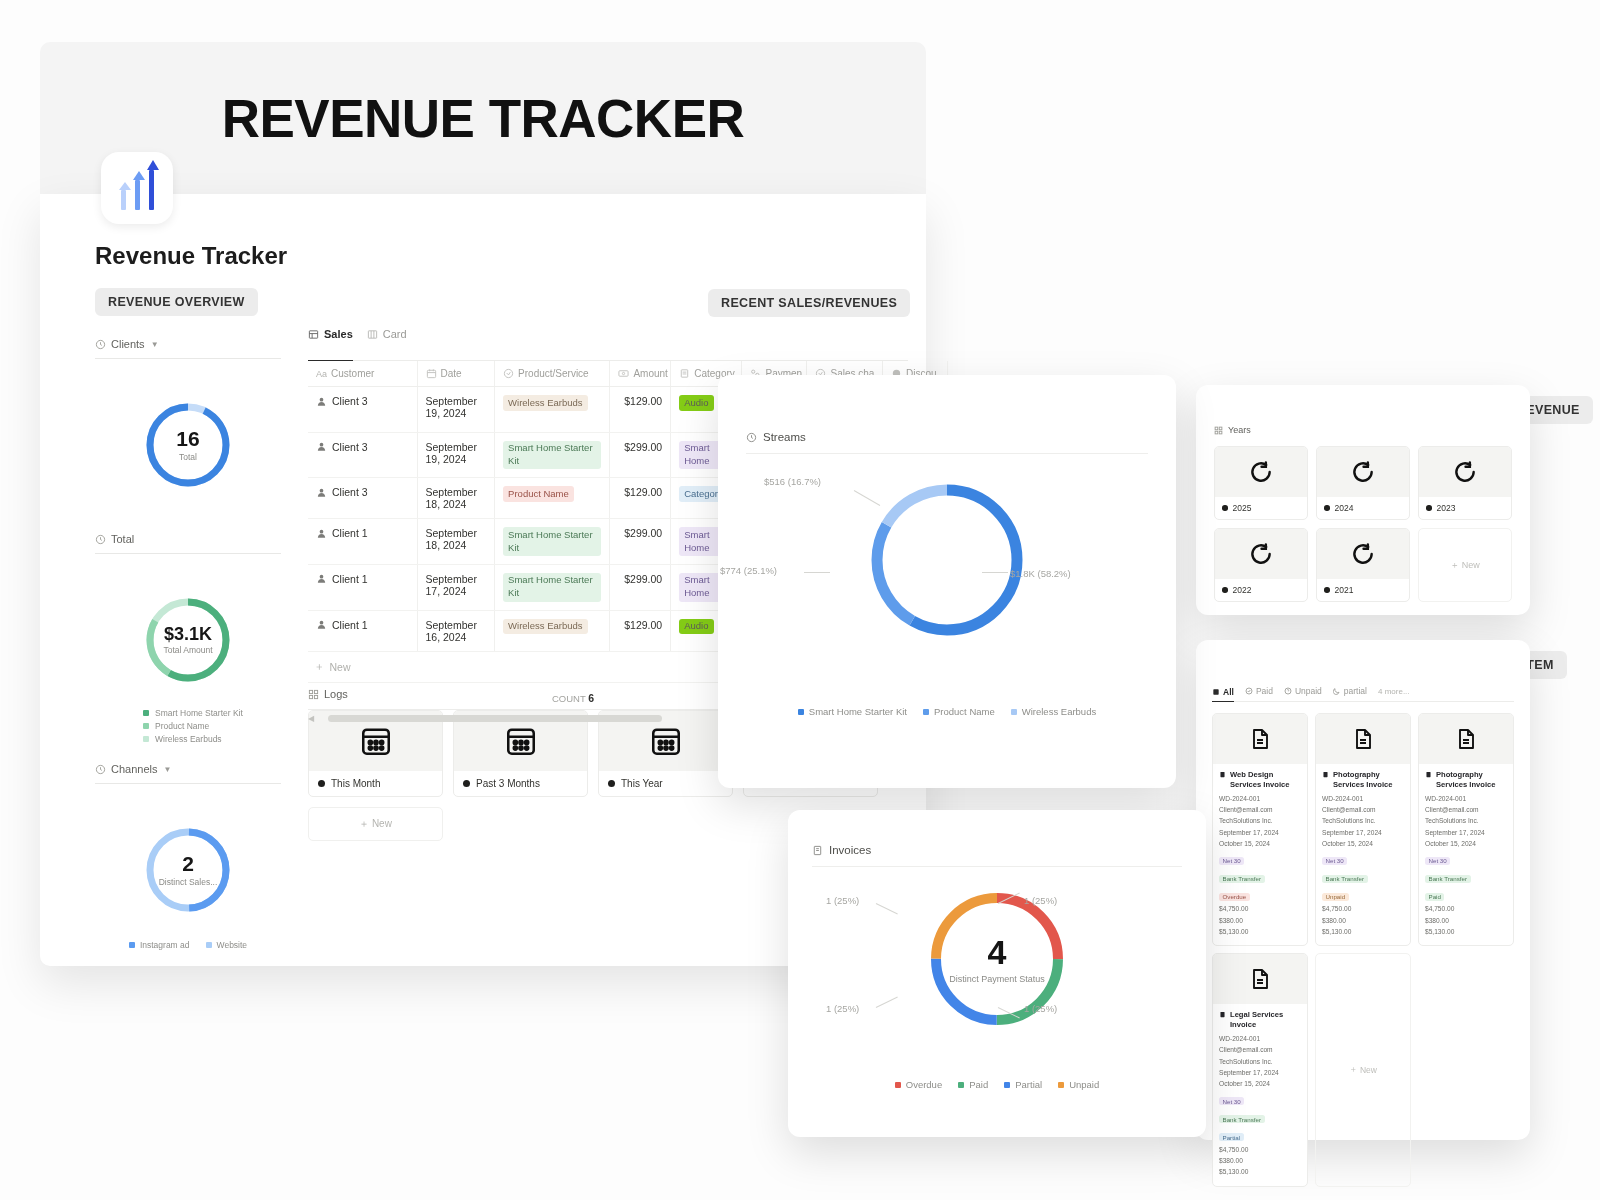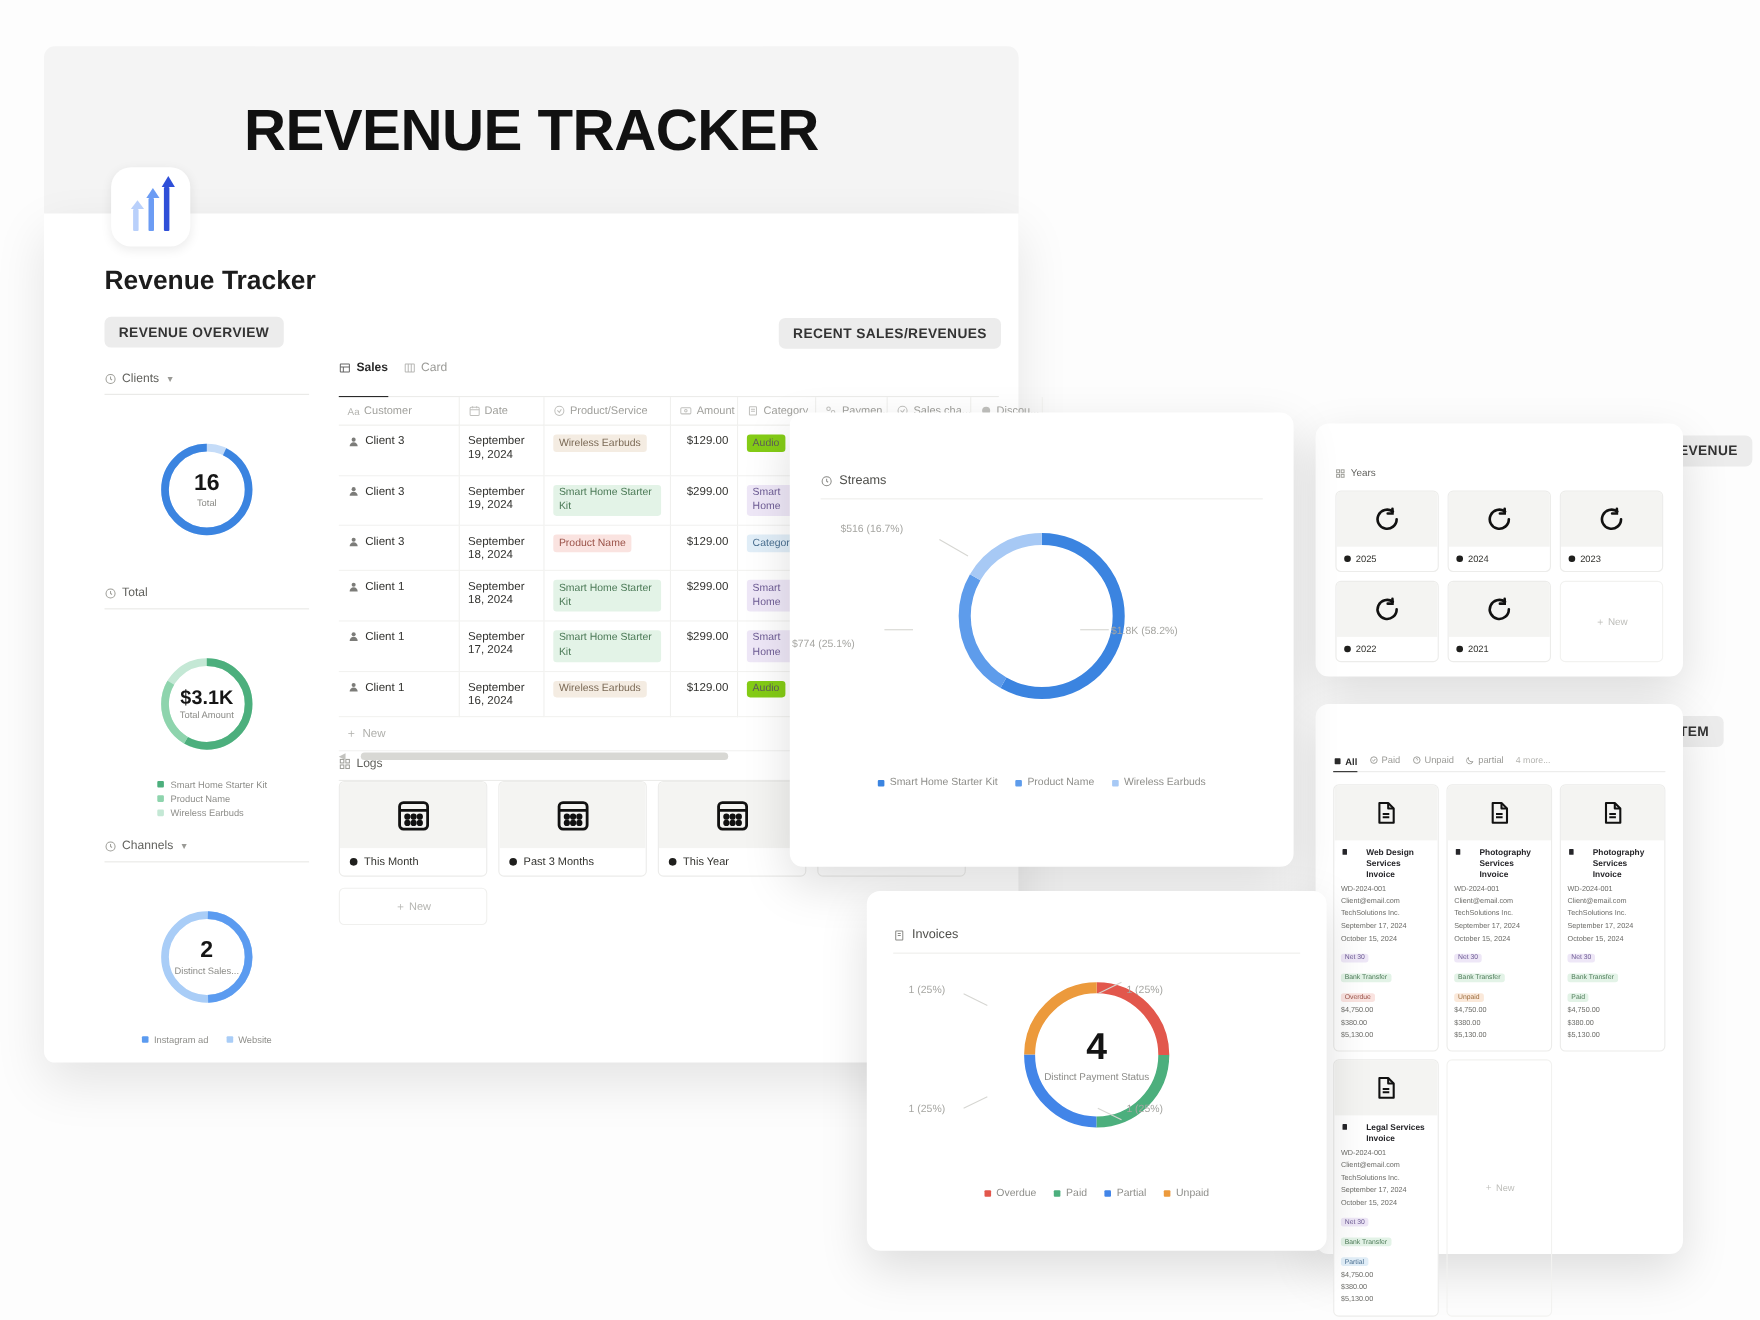--- a/index.html
+++ b/index.html
@@ -184,21 +184,21 @@
 
   
   .inv-tabs { display: flex; align-items: center; gap: 11px; border-bottom: 1px solid #ececea; padding-bottom: 5px; }
   .inv-tab { display: flex; align-items: center; gap: 3px; font-size: 8.5px; color: #9b9b97; }
   .inv-tab.active { color: #2a2a2a; font-weight: 600; border-bottom: 1.4px solid #2a2a2a; padding-bottom: 4px; margin-bottom: -6px; }
   .inv-more { font-size: 8px; color: #b4b4b0; }
   .inv-grid { display: grid; grid-template-columns: repeat(3, 1fr); gap: 7px; margin-top: 11px; }
   .inv-card { background: #fff; border: 1px solid #ececea; border-radius: 5px; overflow: hidden; }
   .inv-card .thumb { height: 50px; background: #f4f4f2; display: flex; align-items: center; justify-content: center; }
   .inv-card .body { padding: 6px 6px 8px; }
-  .inv-card .iname { display: flex; align-items: flex-start; gap: 16px; font-size: 7.6px; font-weight: 700; color: #26262a; line-height: 1.3; margin-bottom: 3px; }
+  .inv-card .iname { display: flex; align-items: flex-start; gap: 4px; font-size: 7.6px; font-weight: 700; color: #26262a; line-height: 1.3; margin-bottom: 3px; }
   .inv-card .line { font-size: 6.6px; color: #6d6d69; line-height: 1.72; }
   .inv-card .tag { display: inline-block; padding: 0.5px 3.5px; border-radius: 2.5px; font-size: 6.2px; margin: 1px 0; }
   .t-pur { background: #eee7f7; color: #6d5b94; }
   .t-grn { background: #e3f3e7; color: #4c7a57; }
   .t-red { background: #fae3e0; color: #9a5248; }
   .t-org { background: #fbe9da; color: #9a6b3c; }
   .t-blu { background: #e1eef8; color: #4a6f90; }
   .t-paid { background: #e3f3e7; color: #4c7a57; }
   .inv-new { border: 1px solid #f2f2f0; border-radius: 5px; display: flex; align-items: center; justify-content: center; font-size: 8.5px; color: #bebeba; min-height: 120px; }
 </style>
@@ -527,20 +527,30 @@
             <td class="c-chan"></td>
             <td class="c-disc"></td>
           </tr>
         </tbody>
     </table>
 
     <div class="newrow">
       <span>＋</span>
       <span>New</span>
     </div>
+    <div class="aggrow">
+      <div class="agg1">
+        <span>COUNT</span>
+        <b>6</b>
+      </div>
+      <div class="agg2">
+        <span>SUM</span>
+        <b>$1,284.00</b>
+      </div>
+    </div>
     <div class="hscroll-track">
       <span class="ar">◀</span>
       <div class="hscroll"></div>
     </div>
   </div>
 
   <div class="logs">
     <div class="logs-head">
       <svg class="ic" viewBox="0 0 24 24" fill="none" stroke="#77776f" stroke-width="2">
           <rect x="3" y="3" width="7" height="7"></rect>
@@ -639,21 +649,21 @@
       <div style="position:relative;height:210px;margin-top:26px">
         <div class="bigdonut" style="width:160px;height:160px;margin-top:12px">
           <svg width="160" height="160" viewBox="0 0 160 160">
             <circle cx="80" cy="80" r="70" fill="none" stroke="#3b84e0" stroke-width="11" stroke-dasharray="255.9 439.8" stroke-dashoffset="0"></circle>
             <circle cx="80" cy="80" r="70" fill="none" stroke="#5e9ceb" stroke-width="11" stroke-dasharray="110.4 439.8" stroke-dashoffset="-255.9"></circle>
             <circle cx="80" cy="80" r="70" fill="none" stroke="#a7c9f5" stroke-width="11" stroke-dasharray="73.5 439.8" stroke-dashoffset="-366.3"></circle>
           </svg>
         </div>
         <div class="lbl" style="left:264px;top:88px">$1.8K (58.2%)</div>
         <div class="leader" style="left:236px;top:92px;width:26px"></div>
-        <div class="lbl" style="left:-26px;top:100px">$774 (25.1%)</div>
+        <div class="lbl" style="left:-26px;top:85px">$774 (25.1%)</div>
         <div class="leader" style="left:58px;top:92px;width:26px"></div>
         <div class="lbl" style="left:18px;top:-4px">$516 (16.7%)</div>
         <div class="leader" style="left:108px;top:10px;width:30px;transform:rotate(30deg)"></div>
       </div>
       <div class="legend-row" style="margin-top:16px">
         <div class="li">
             <span class="sw" style="background:#3b84e0"></span>
             <span>Smart Home Starter Kit</span>
           </div>
         <div class="li">

